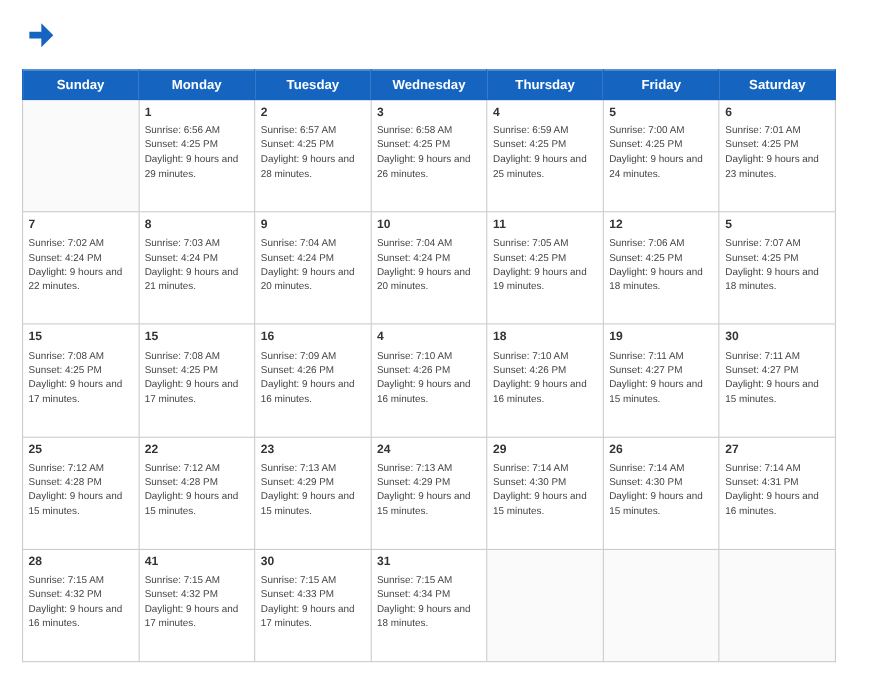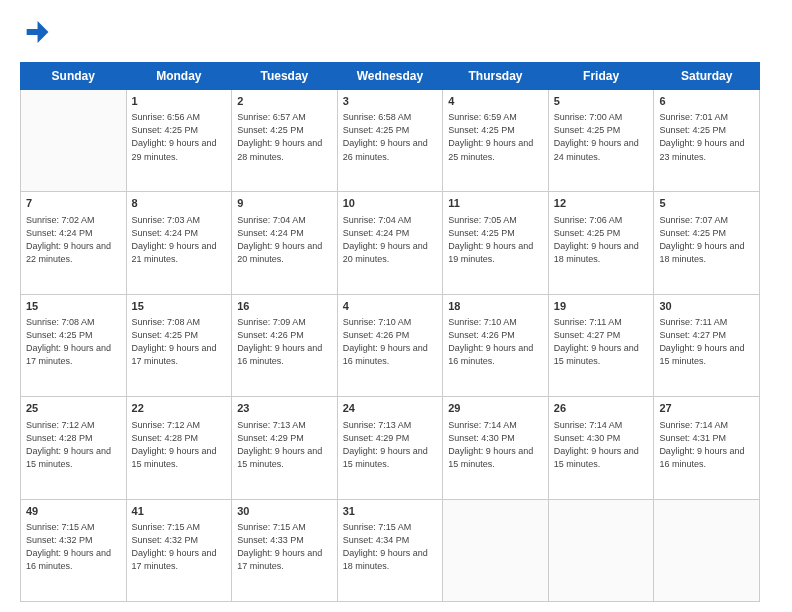--- a/index.html
+++ b/index.html
@@ -239,21 +239,21 @@
             <span class="day-num">26</span>
             <div class="cell-text">Sunrise: 7:14 AM<br>Sunset: 4:30 PM<br>Daylight: 9 hours and 15 minutes.</div>
           </td>
           <td>
             <span class="day-num">27</span>
             <div class="cell-text">Sunrise: 7:14 AM<br>Sunset: 4:31 PM<br>Daylight: 9 hours and 16 minutes.</div>
           </td>
         </tr>
         <tr class="week-row">
           <td>
-            <span class="day-num">49</span>
+            <span class="day-num">28</span>
             <div class="cell-text">Sunrise: 7:15 AM<br>Sunset: 4:32 PM<br>Daylight: 9 hours and 16 minutes.</div>
           </td>
           <td>
             <span class="day-num">41</span>
             <div class="cell-text">Sunrise: 7:15 AM<br>Sunset: 4:32 PM<br>Daylight: 9 hours and 17 minutes.</div>
           </td>
           <td>
             <span class="day-num">30</span>
             <div class="cell-text">Sunrise: 7:15 AM<br>Sunset: 4:33 PM<br>Daylight: 9 hours and 17 minutes.</div>
           </td>

